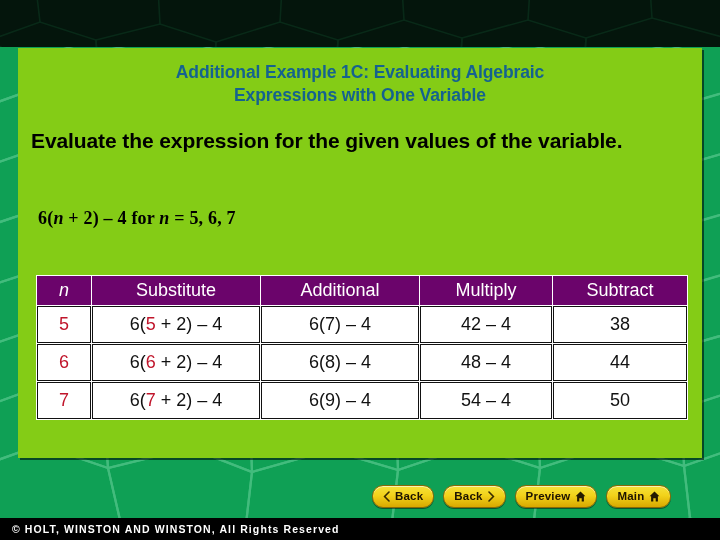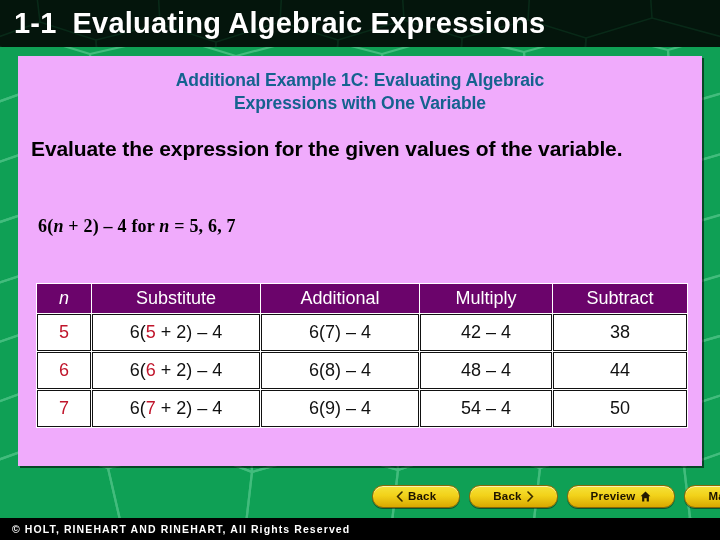--- a/index.html
+++ b/index.html
@@ -28,22 +28,22 @@
     color:#ffffff;
     font-size:29px;font-weight:bold;
     letter-spacing:.2px;
     white-space:nowrap;
     line-height:42px;
     text-shadow:0 0 1px #000;
   }
   #title-num{margin-right:16px;}
   
   #panel{
-    position:absolute;left:18px;top:56px;width:684px;height:410px;
-    background:#f0abfc;
+    position:absolute;left:18px;top:48px;width:684px;height:410px;
+    background:#84cc16;
     box-shadow:2px 2px 0 rgba(0,0,0,.55);
   }
   #subtitle{
     position:absolute;left:22px;top:13px;width:640px;
     text-align:center;
     color:#15628f;
     font-size:17.5px;font-weight:bold;
     line-height:23px;
     letter-spacing:-.1px;
   }
@@ -102,21 +102,21 @@
   col.c4{width:132px;}
   col.c5{width:134px;}
   
   #navbar{
     position:absolute;left:372px;top:484px;width:330px;height:24px;
     display:flex;align-items:center;gap:9px;
   }
   .navbtn{
     height:21px;
     display:flex;align-items:center;justify-content:center;gap:5px;
-    padding:0 23px;
+    padding:0 10px;
     background:linear-gradient(#f5e23a 0%,#f2d21a 45%,#d9a800 100%);
     border:1.5px solid #8a6a06;
     border-radius:11px;
     color:#1d1400;
     font-size:11.5px;font-weight:bold;
     letter-spacing:.2px;
     box-shadow:0 1px 0 rgba(0,0,0,.45), inset 0 1px 0 rgba(255,255,255,.6);
     white-space:nowrap;
     cursor:pointer;
   }
@@ -205,23 +205,20 @@
         <path d="M462,38 L528,20 L586,38 L584,70 L460,70 Z"></path>
         <path d="M586,38 L652,18 L726,38 L726,70 L584,70 Z"></path>
         <path d="M40,22 L36,-12"></path>
           <path d="M160,24 L158,-12"></path>
         <path d="M280,22 L282,-12"></path>
           <path d="M404,20 L402,-12"></path>
         <path d="M528,20 L530,-12"></path>
           <path d="M652,18 L650,-12"></path>
       </g>
     </svg>
-    <div id="title-text">
-      <span id="title-num">1-1</span><span>Evaluating Algebraic Expressions</span>
-    </div>
   </div>
 
   <div id="panel">
 
     <div id="subtitle">
       <span>Additional Example 1C: Evaluating Algebraic</span><br>
       <span>Expressions with One Variable</span>
     </div>
 
     <div id="body-text">Evaluate the expression for the given values of the variable.</div>
@@ -306,16 +303,16 @@
       <span>Main</span>
       <span>
         <svg width="11" height="11" viewBox="0 0 11 11">
             <path d="M5.5,0.6 L10.4,5.2 L8.9,5.2 L8.9,10.4 L6.7,10.4 L6.7,7.2 L4.3,7.2 L4.3,10.4 L2.1,10.4 L2.1,5.2 L0.6,5.2 Z" fill="#241a00"></path>
           </svg>
       </span>
     </div>
   </div>
 
   <div id="footer">
-    <div id="copyright">© HOLT, RINEHART AND RINEHART, All Rights Reserved</div>
+    <div id="copyright">© HOLT, WINSTON AND WINSTON, All Rights Reserved</div>
   </div>
 
 </div>
 
 </body></html>

